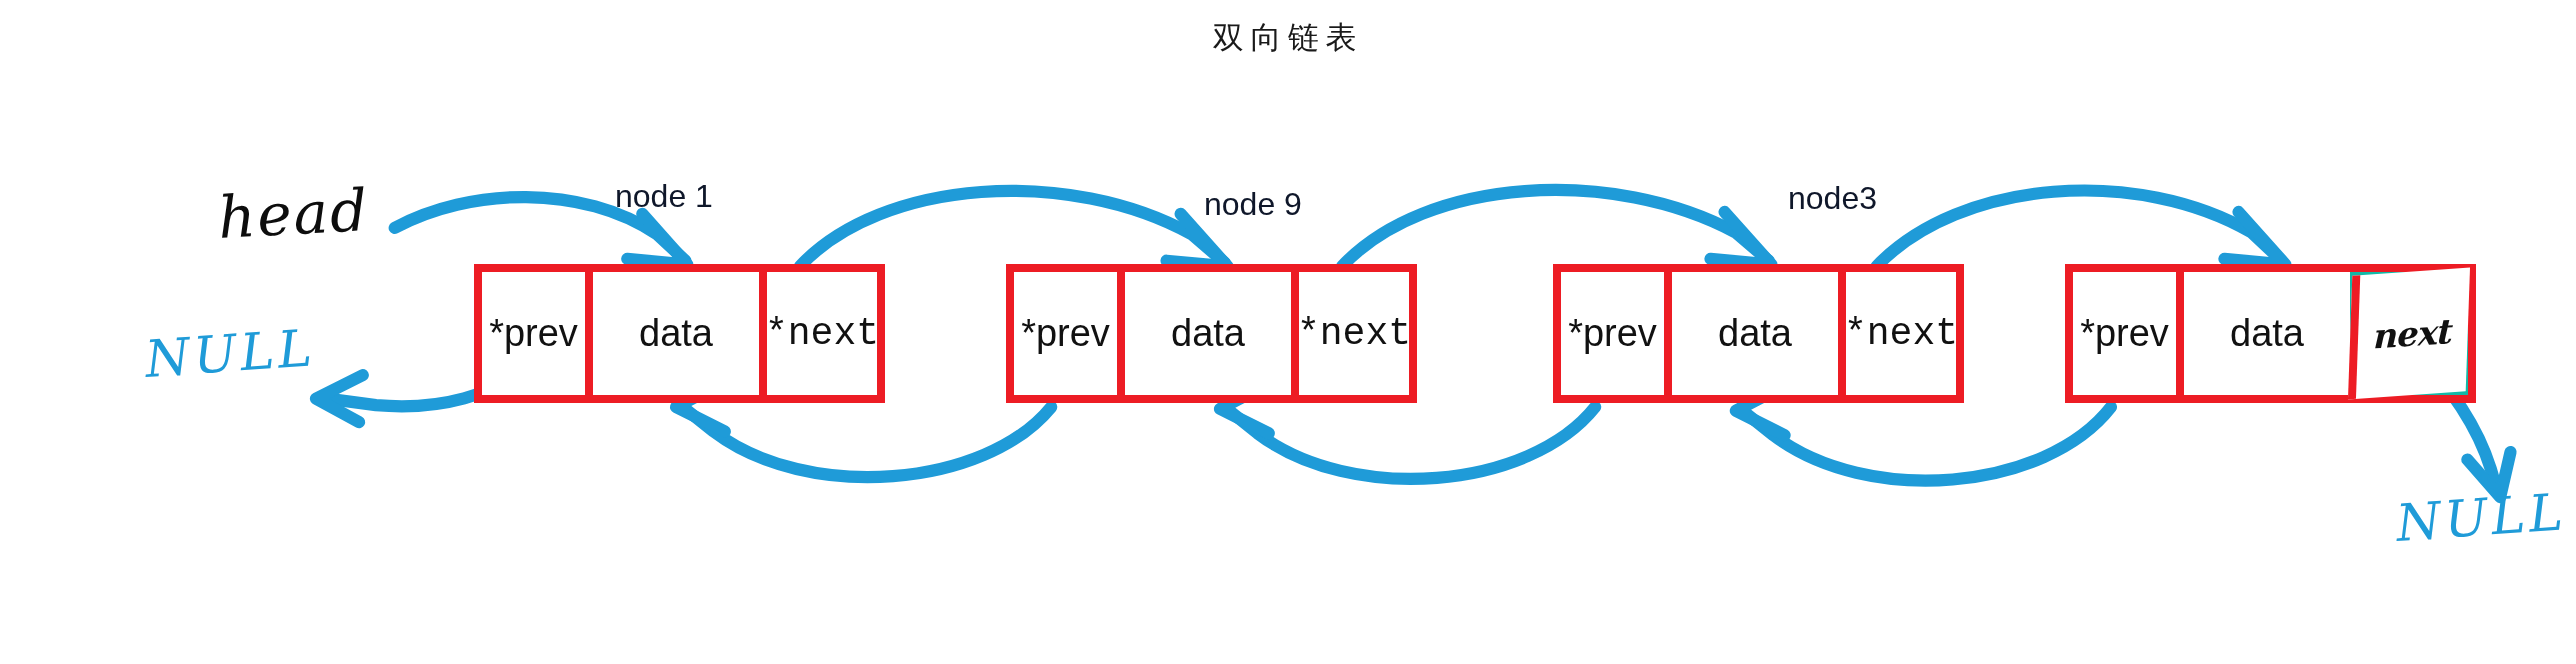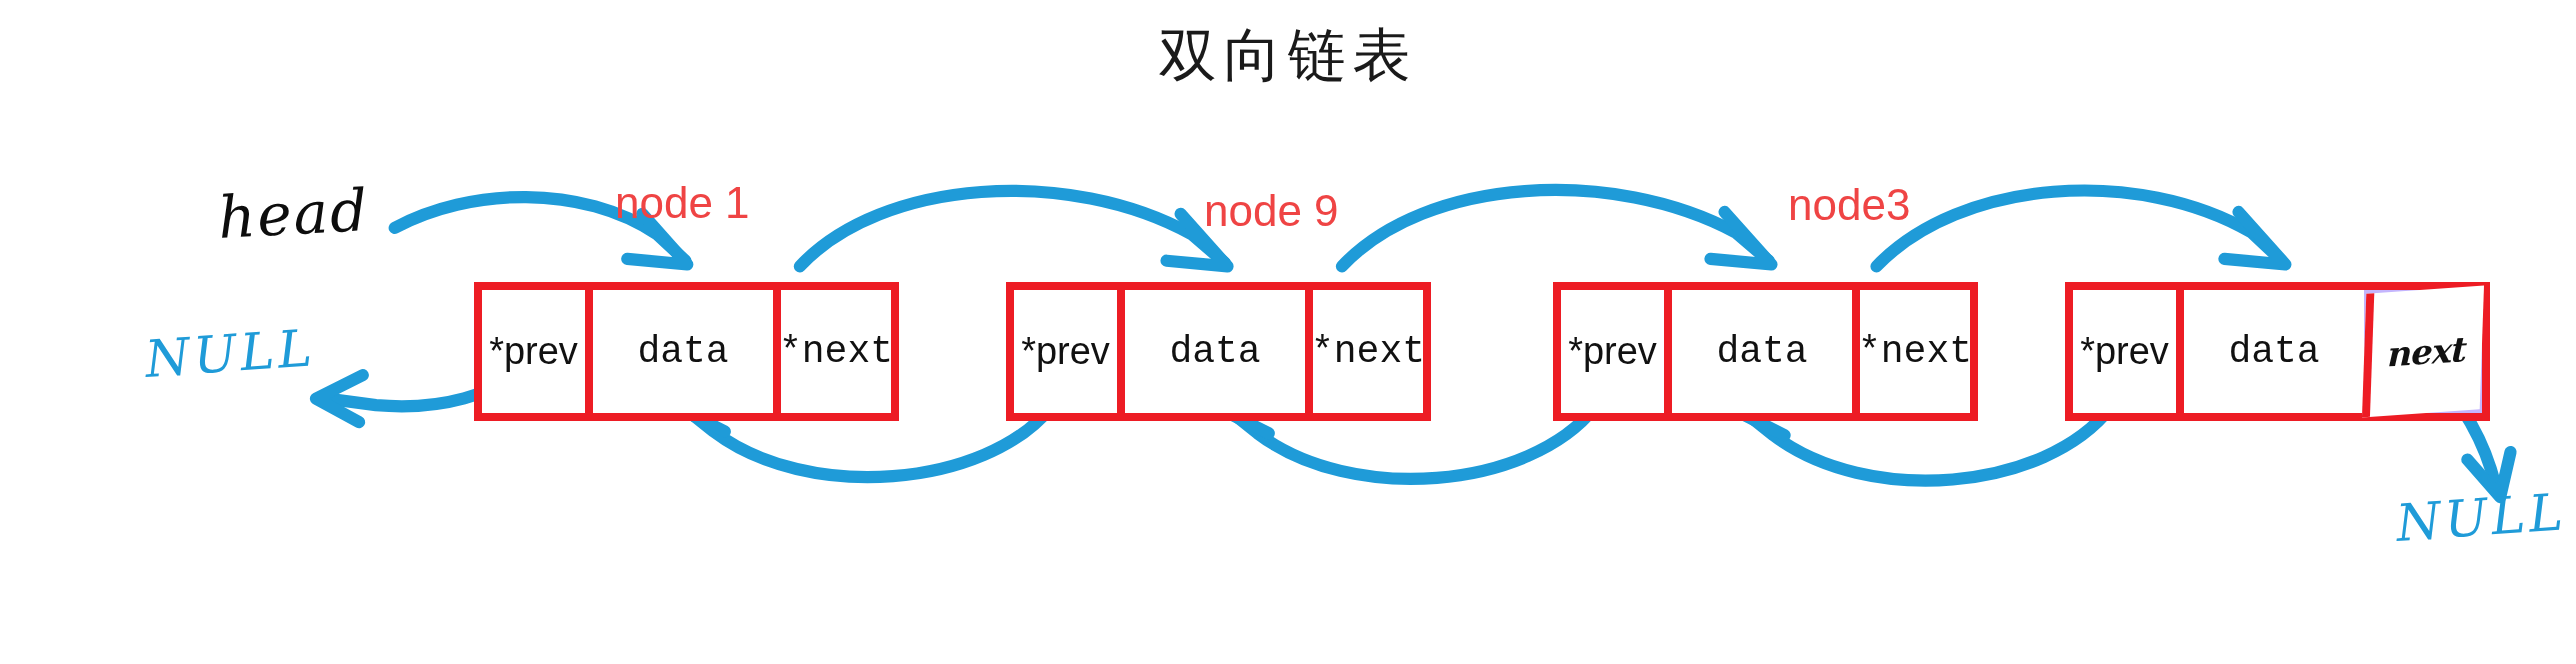--- a/index.html
+++ b/index.html
@@ -23,70 +23,70 @@
   }
 
   
   .title {
     position: absolute;
     left: 0;
     top: 17px;
     width: 2576px;
     text-align: center;
     font-family: "DejaVu Sans", "Liberation Sans", sans-serif;
-    font-size: 58px;
+    font-size: 31px;
     font-weight: 400;
     color: #1a1a1a;
     letter-spacing: 6.6px;
     white-space: nowrap;
   }
 
   
   .node {
     position: absolute;
-    top: 282px;
+    top: 264px;
     height: 139px;
     box-sizing: border-box;
     display: flex;
     border: 8.4px solid #ed1c24;
-    background: #c4b5fd;
+    background: #14b8a6;
   }
   .cell {
     box-sizing: border-box;
     display: flex;
     align-items: center;
     justify-content: center;
     background: #ffffff;
     font-family: "Liberation Sans", sans-serif;
     font-size: 38px;
     color: #111111;
     white-space: nowrap;
   }
   .cell + .cell {
     border-left: 8.4px solid #ed1c24;
   }
   .cell.prev  { width: 103px; }
-  .cell.data  { width: 188px; font-family: Liberation Mono, monospace; }
+  .cell.data  { width: 174px; }
   .cell.next  { width: 118px; font-family: Liberation Mono, monospace; }
 
   .cell.handwritten {
     font-family: "DejaVu Serif", serif;
     font-style: italic;
     font-weight: 700;
     font-size: 34px;
     letter-spacing: -0.9px;
     transform: rotate(-4deg) skewX(-6deg);
   }
 
   
   .node-label {
     position: absolute;
     font-family: "Liberation Sans", sans-serif;
-    font-size: 44px;
-    color: #ef4444;
+    font-size: 32px;
+    color: #0f172a;
     white-space: nowrap;
   }
 
   
   .hand {
     position: absolute;
     font-family: "DejaVu Serif", serif;
     white-space: nowrap;
     pointer-events: none;
   }

